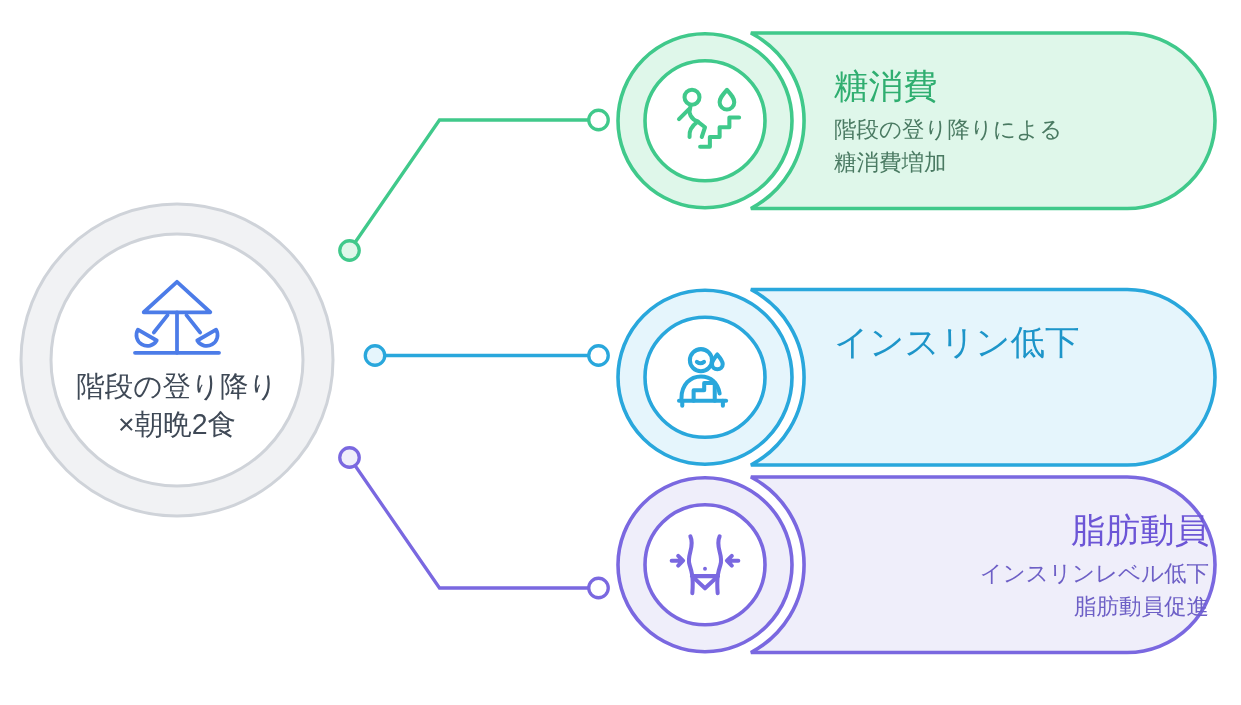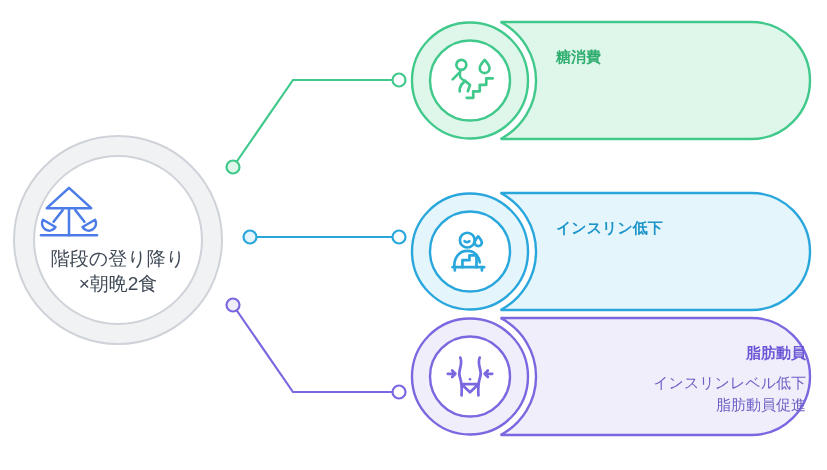--- a/index.html
+++ b/index.html
@@ -10,39 +10,39 @@
   
   .center-outer{
     position:absolute;left:13px;top:135px;width:210px;height:210px;
     border-radius:50%;box-sizing:border-box;
     background:var(--ring_fill);border:2px solid var(--ring_border);
   }
   .center-inner{
     position:absolute;left:33px;top:155px;width:170px;height:170px;
     border-radius:50%;box-sizing:border-box;background:#ffffff;
     border:2px solid var(--ring_border);
-    display:flex;flex-direction:column;justify-content:center;
+    display:flex;flex-direction:column;align-items:center;justify-content:center;
   }
   .center-icon{stroke:var(--icon);fill:none;stroke-width:2.6;stroke-linecap:round;stroke-linejoin:round;margin-bottom:5px;}
   .center-label{color:var(--text);font-size:19px;line-height:25px;font-weight:500;text-align:center;white-space:nowrap;}
   
   .connectors{position:absolute;left:0;top:0;pointer-events:none;}
   .conn polyline{fill:none;stroke:var(--stroke);stroke-width:2.2;}
   .conn .dot-left{fill:var(--fill);stroke:var(--stroke);stroke-width:2.2;}
   .conn .dot-right{fill:#ffffff;stroke:var(--stroke);stroke-width:2.2;}
   
   .row{position:absolute;left:405px;width:415px;height:135px;}
   .row svg.shape{position:absolute;left:0;top:0;}
   .pill{fill:var(--fill);stroke:var(--stroke);stroke-width:2.4;}
   .badge-outer{fill:var(--fill);stroke:var(--stroke);stroke-width:2.4;}
   .badge-inner{fill:#ffffff;stroke:var(--stroke);stroke-width:2.4;}
   .b-icon{stroke:var(--stroke);fill:none;stroke-width:2.5;stroke-linecap:round;stroke-linejoin:round;}
   .b-icon .solid{fill:var(--stroke);stroke:none;}
   .row-text{position:absolute;left:151px;top:31px;width:250px;}
-  .row-title{margin:0;font-size:15px;line-height:26px;font-weight:700;color:var(--title);}
+  .row-title{margin:0;font-size:23px;line-height:26px;font-weight:400;color:var(--title);}
   .row-desc{margin:6px 0 0 0;font-size:15px;line-height:22px;color:var(--body);white-space:pre-line;}
 </style>
 </head>
 <body>
 
 <div class="canvas">
 
   <div class="center-outer" style="--icon: #4C7CE8; --text: #3F4956; --ring_border: #CFD3D9; --ring_fill: #F1F2F4;"></div>
   <div class="center-inner" style="--icon: #4C7CE8; --text: #3F4956; --ring_border: #CFD3D9; --ring_fill: #F1F2F4;">
     <svg class="center-icon" width="68" height="56" viewBox="0 0 70 58">
@@ -86,20 +86,22 @@
         <path d="M 14,17 L 8,23"></path>
         <path d="M 15,15.5 C 13.5,19.5 15.5,23 19.5,24.5"></path>
         <path d="M 19.5,24.5 L 24,28 L 22,34"></path>
         <path d="M 19.5,24.5 C 16,27 14,30 14.5,34"></path>
         <polyline points="21,40 27,40 27,34 33,34 33,28 39,28 39,22 45,22"></polyline>
         <path d="M 37.5,5 c -2.8,3.2 -4.5,5 -4.5,7.6 a 4.5,4.5 0 0 0 9,0 c 0,-2.6 -1.7,-4.4 -4.5,-7.6 z"></path>
       </svg>
     </svg>
     <div class="row-text">
       <h3 class="row-title">糖消費</h3>
+      <p class="row-desc">階段の登り降りによる
+糖消費増加</p>
     </div>
   </div>
 
   <div class="row" style="top: 184px; --stroke: #29A7DC; --fill: #E5F5FC; --title: #1D95C9; --body: #3C6A82;">
     <svg class="shape" width="415" height="135" viewBox="0 0 415 135">
       <path class="pill" d="M 95.6,9 L 346.5,9 A 58.5,58.5 0 0 1 346.5,126 L 95.6,126 A 66,66 0 0 0 95.6,9 Z"></path>
       <circle class="badge-outer" cx="65" cy="67.5" r="58"></circle>
       <circle class="badge-inner" cx="65" cy="67.5" r="40"></circle>
       <svg class="b-icon" x="39" y="41.5" width="52" height="52" viewBox="0 0 48 48">
         <circle cx="21.5" cy="13.5" r="6.8"></circle>

